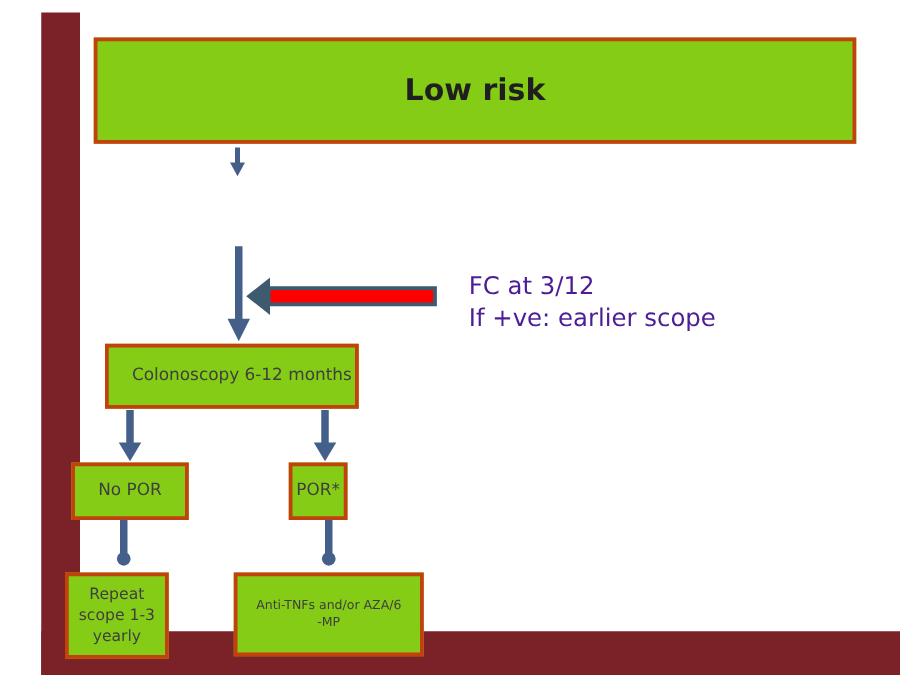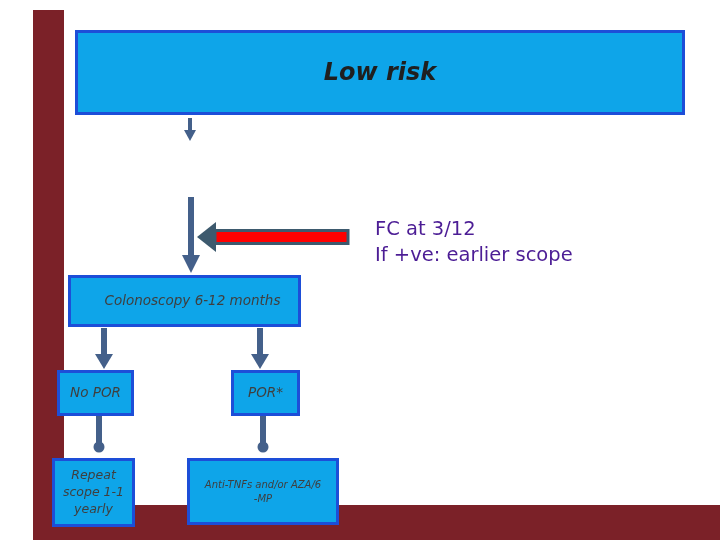--- a/index.html
+++ b/index.html
@@ -17,38 +17,37 @@
   }
   .bar-bottom{
     position:absolute;left:33px;top:505px;width:687px;height:35px;
     background:#7B2128;
   }
   
   .wires{position:absolute;left:0;top:0;width:720px;height:540px;}
   
   .node{
     position:absolute;
-    background:#0ea5e9;
-    border:3px solid #1d4ed8;
+    background:#84cc16;
+    border:3px solid #c2410c;
     box-sizing:border-box;
     display:flex;align-items:center;justify-content:center;
     text-align:center;
     color:#3F3F3F;
     white-space:pre-line;
     line-height:1.3;
-    font-style:italic;
   }
   .title-box{
     left:75px;top:30px;width:610px;height:85px;
     font-size:24px;font-weight:700;color:#1F1F1F;
   }
   .no-meds{left:95px;top:144px;width:175px;height:50px;font-size:13px;}
-  .colonoscopy{left:68px;top:275px;width:233px;height:52px;font-size:13.5px;padding-left:16px;}
-  .no-por{left:57px;top:370px;width:77px;height:46px;font-size:13.5px;}
-  .por{left:231px;top:370px;width:69px;height:46px;font-size:13.5px;}
+  .colonoscopy{left:84px;top:275px;width:203px;height:52px;font-size:13.5px;padding-left:16px;}
+  .no-por{left:57px;top:370px;width:94px;height:46px;font-size:13.5px;}
+  .por{left:231px;top:370px;width:47px;height:46px;font-size:13.5px;}
   .repeat-scope{left:52px;top:458px;width:83px;height:69px;font-size:12.5px;line-height:1.35;}
   .anti-tnf{left:187px;top:458px;width:152px;height:67px;font-size:10px;line-height:1.4;}
   
   .note{
     position:absolute;
     white-space:pre-line;
   }
   .fc-note{
     left:375px;top:216px;
     font-size:19.5px;line-height:26px;
@@ -109,21 +108,21 @@
   <div class="node title-box">Low risk</div>
 
 
   <div class="node colonoscopy">Colonoscopy 6-12 months</div>
 
   <div class="node no-por">No POR</div>
 
   <div class="node por">POR*</div>
 
   <div class="node repeat-scope">Repeat
-scope 1-1
+scope 1-3
 yearly</div>
 
   <div class="node anti-tnf">Anti-TNFs and/or AZA/6
 -MP</div>
 
   <div class="note fc-note">FC at 3/12
 If +ve: earlier scope</div>
 
 
 </div>

